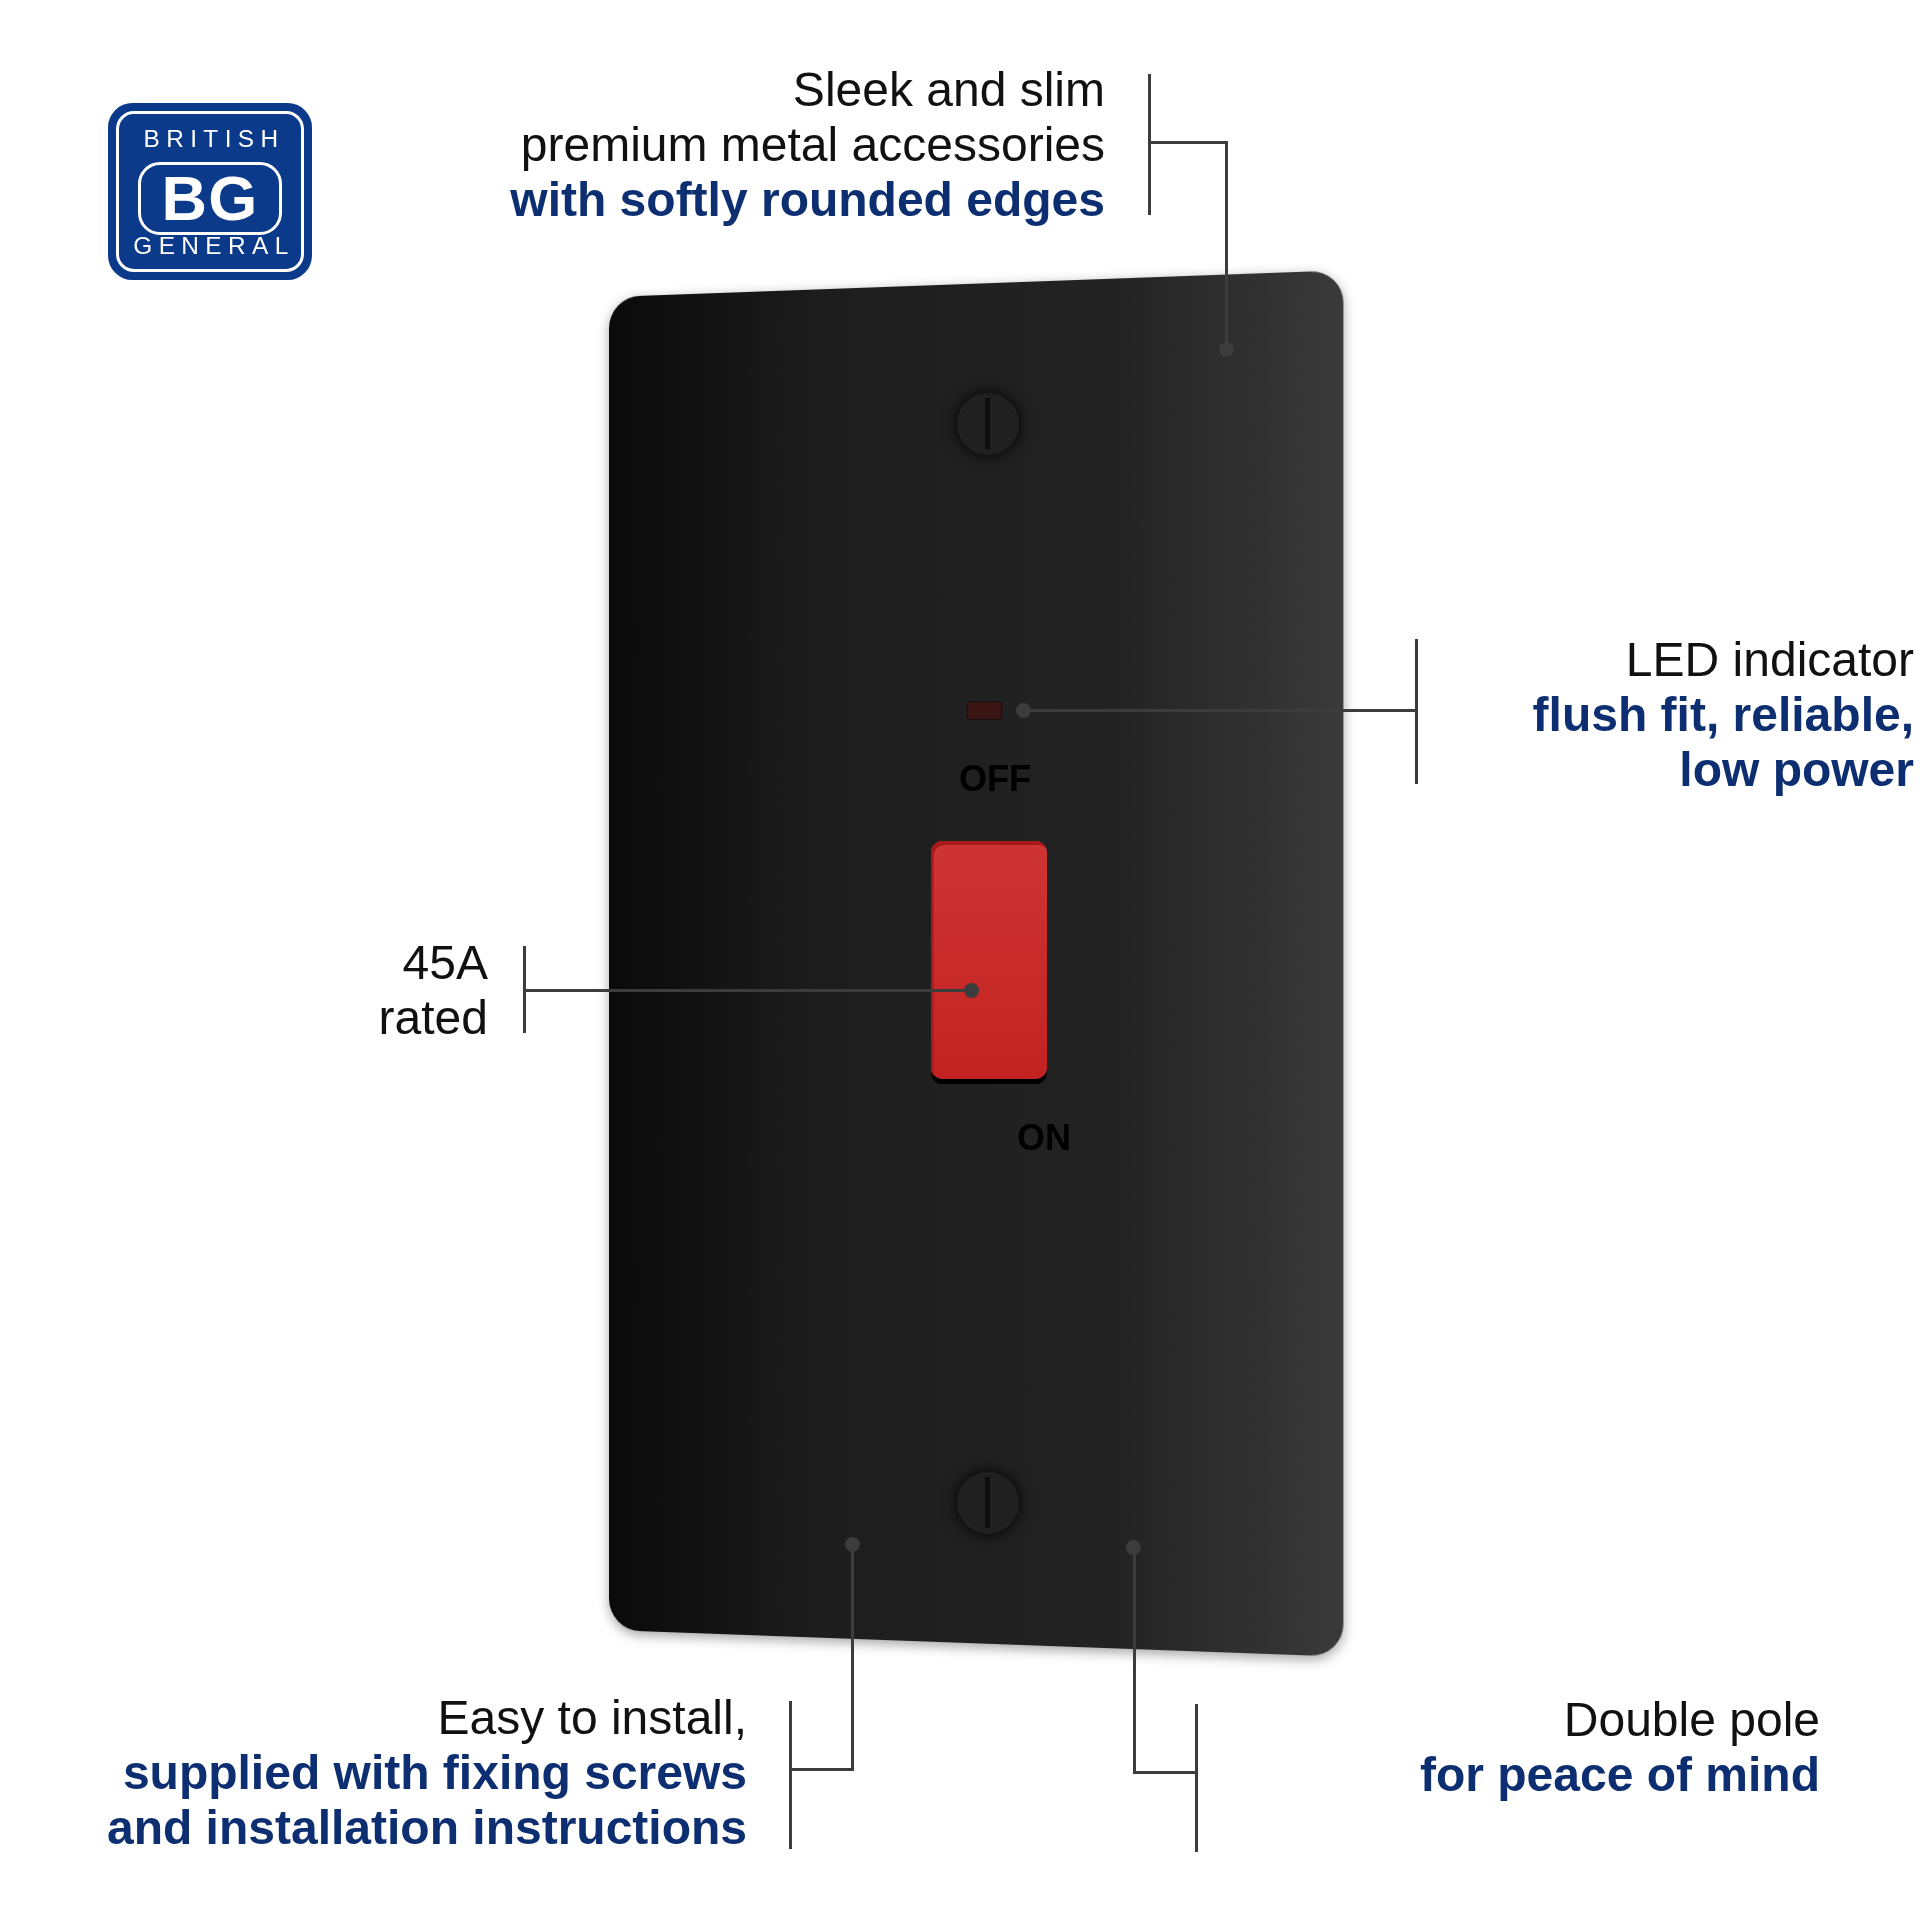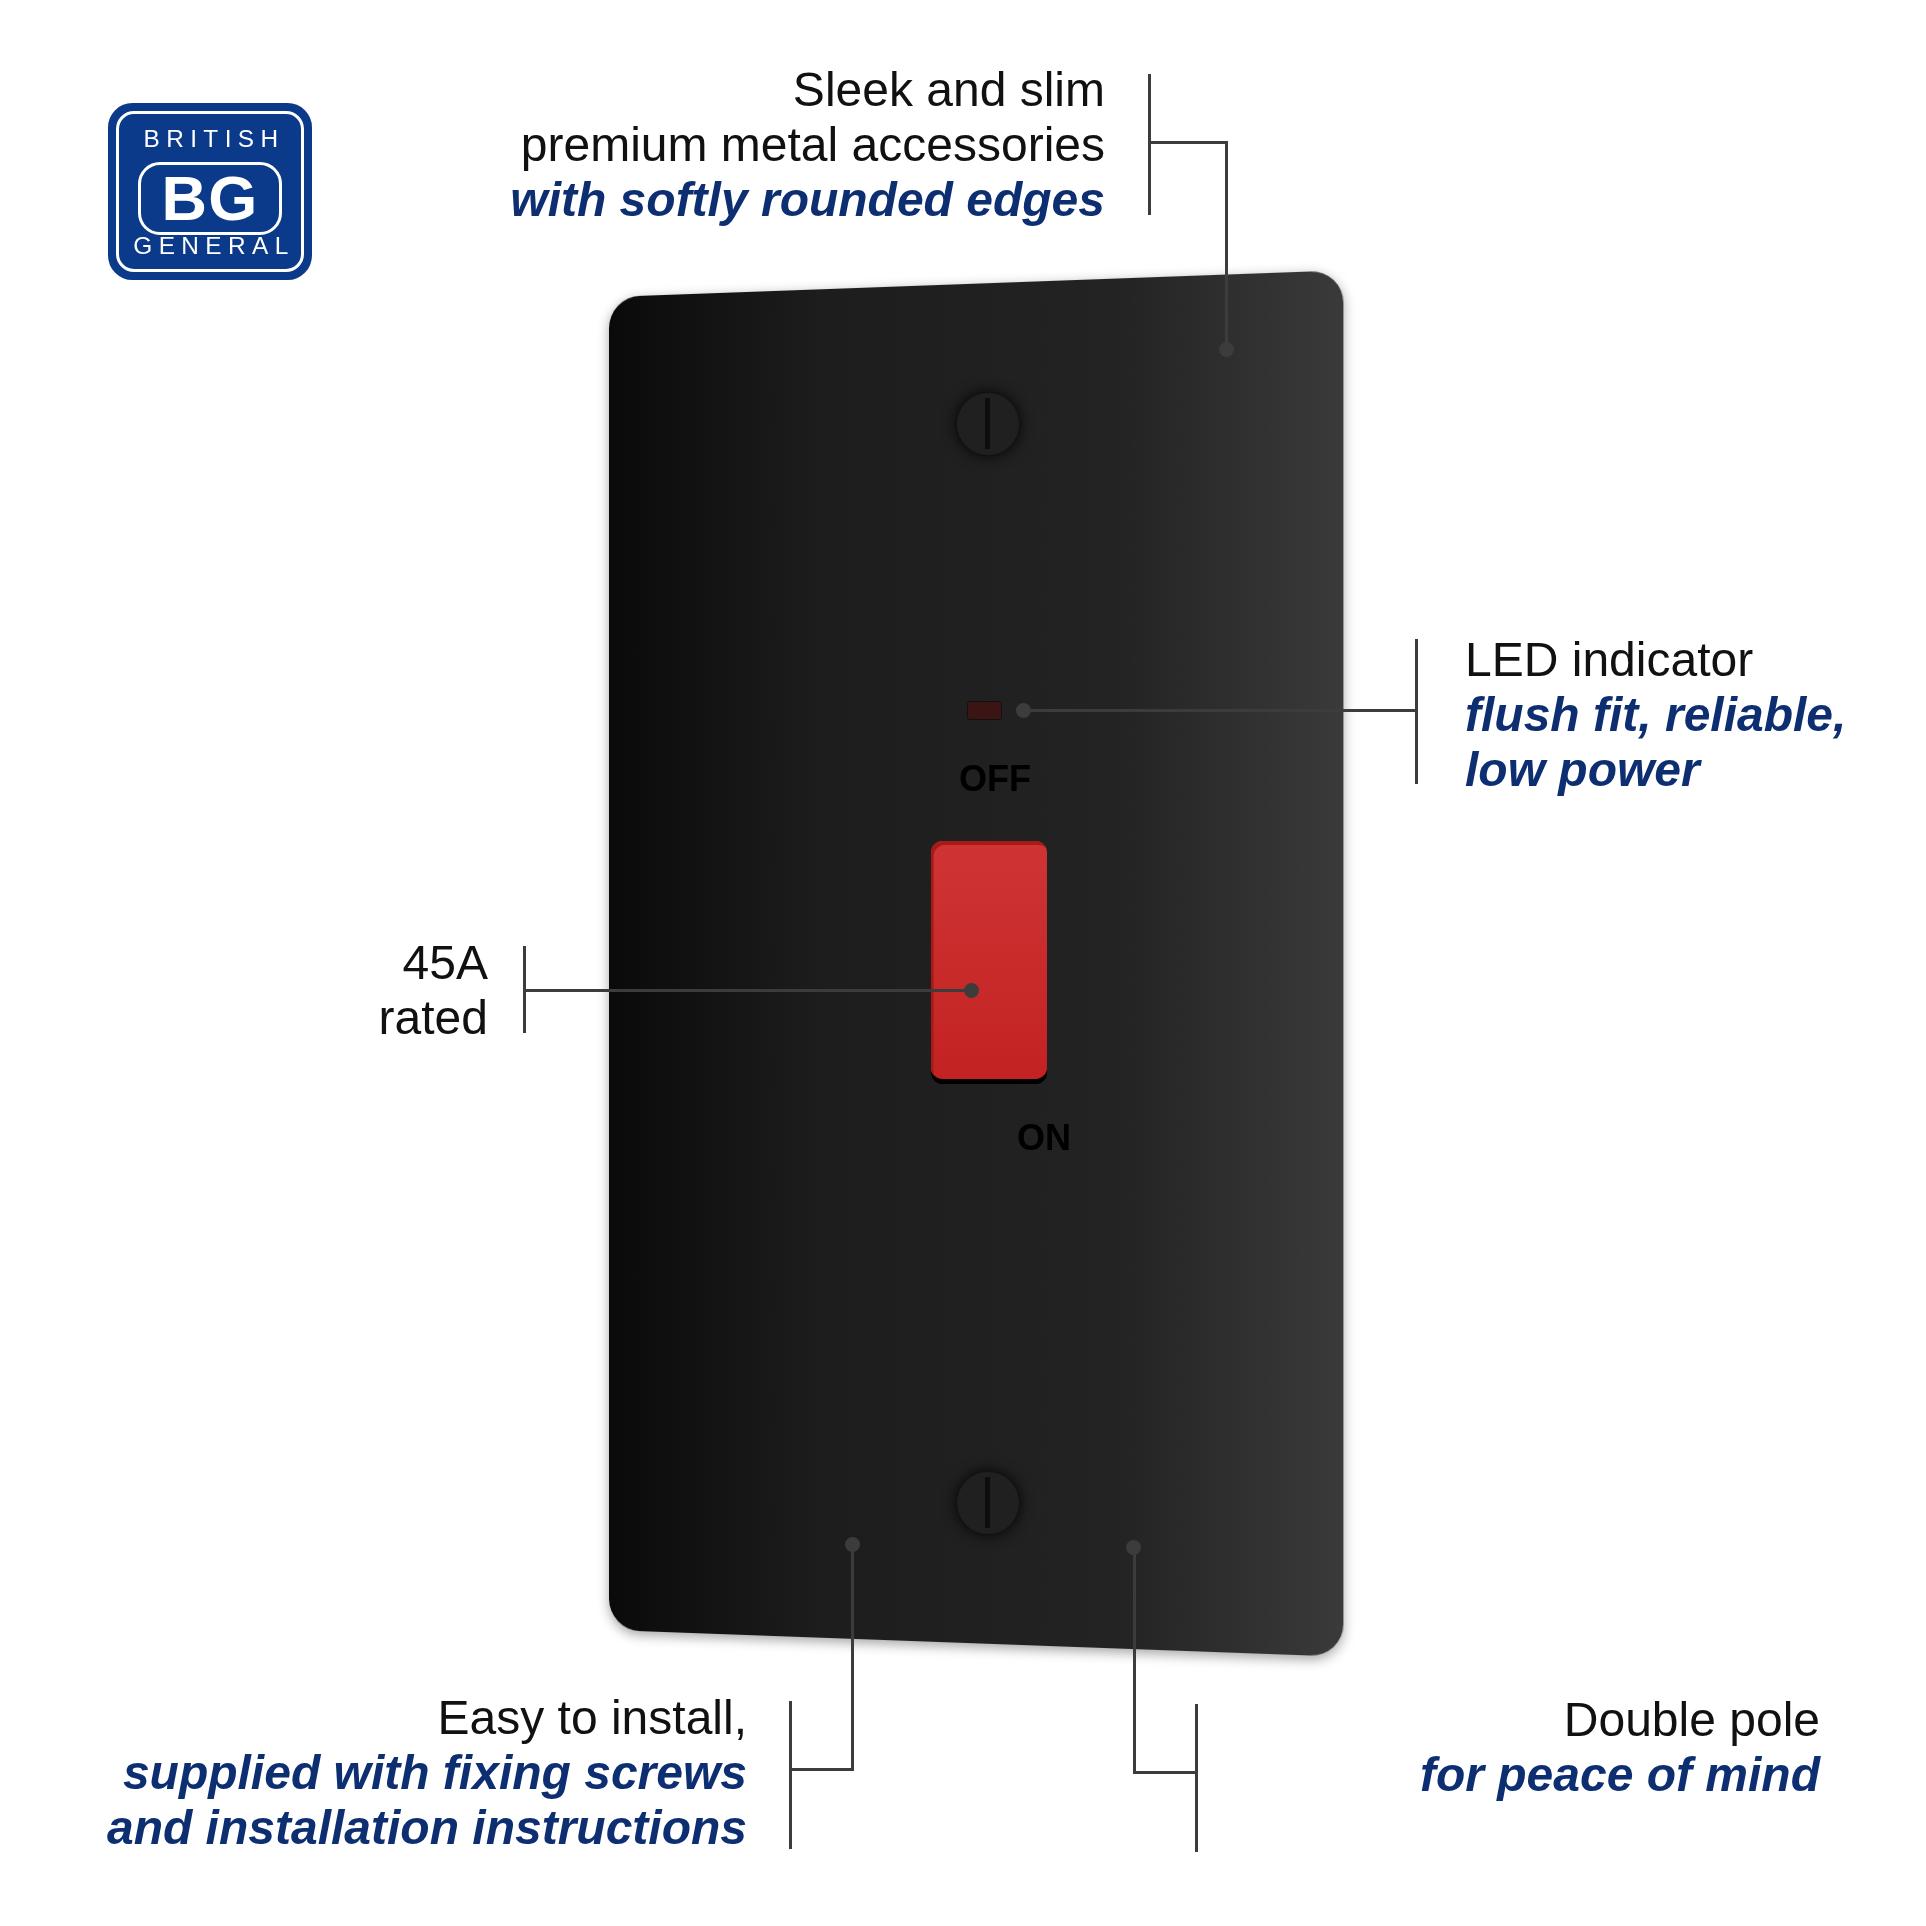--- a/index.html
+++ b/index.html
@@ -17,21 +17,21 @@
            transform:perspective(1926px) rotateY(-6deg); transform-origin:left center; box-shadow:0 3.9px 11.6px rgba(0,0,0,.35); }
   .screw { width:62px; height:62px; border-radius:50%; background:#202020; box-shadow:0 0 15.4px #000; }
   .screw::after { content:""; position:absolute; left:28px; top:5.1px; width:5.1px; height:51px; background:#0d0d0d; }
   .led { left:967px; top:701px; width:33px; height:16.7px; background:#3b1414; border-radius:2.6px; border:1.3px solid #111; }
   .plate-label { color:#000000; font-size:36px; font-weight:bold; }
   .rocker { left:931px; top:841px; width:116px; height:238px; background:linear-gradient(180deg,#cf3434,#c32222); border-radius:11.6px;
             box-shadow:0 5.1px 0 #000, 2.6px 3.9px 0 #a81a1a inset; }
   .dot { width:15.4px; height:15.4px; border-radius:50%; background:#3c3c3c; }
   .line { background:#3c3c3c; }
   .callout { color:#111; font-size:48px; line-height:55px; }
-  .callout .hl { color:#0d2f72; font-weight:bold;font-style:italic; }
+  .callout .hl { color:#0d2f72; font-weight:bold; }
   .right { text-align:right; }
 </style>
 </head>
 <body>
 
 <div class="abs logo">
   <div class="logo-inner">
     <div class="logo-top">BRITISH</div>
     <div class="logo-mid">BG</div>
     <div class="logo-bot">GENERAL</div>
@@ -49,21 +49,21 @@
 <div class="abs callout right" style="right:821px;top:62px;width:706px;">
   <div>Sleek and slim</div>
   <div>premium metal accessories</div>
   <div class="hl">with softly rounded edges</div>
 </div>
 <div class="abs line" style="left:1148px;top:74px;width:3.2px;height:141px;"></div>
 <div class="abs line" style="left:1149px;top:141px;width:78px;height:3.2px;"></div>
 <div class="abs line" style="left:1225px;top:141px;width:3.2px;height:207px;"></div>
 <div class="abs dot" style="left:1219px;top:342px;"></div>
 
-<div class="abs callout" style="left:1465px;top:632px;width:449px;">
+<div class="abs callout" style="left:1465px;top:632px;width:449px;text-align:right;">
   <div>LED indicator</div>
   <div class="hl">flush fit, reliable,</div>
   <div class="hl">low power</div>
 </div>
 <div class="abs line" style="left:1415px;top:639px;width:3.2px;height:145px;"></div>
 <div class="abs line" style="left:1022px;top:709px;width:394px;height:3.2px;"></div>
 <div class="abs dot" style="left:1016px;top:703px;"></div>
 
 <div class="abs callout right" style="left:334px;top:935px;width:154px;">
   <div>45A</div>

